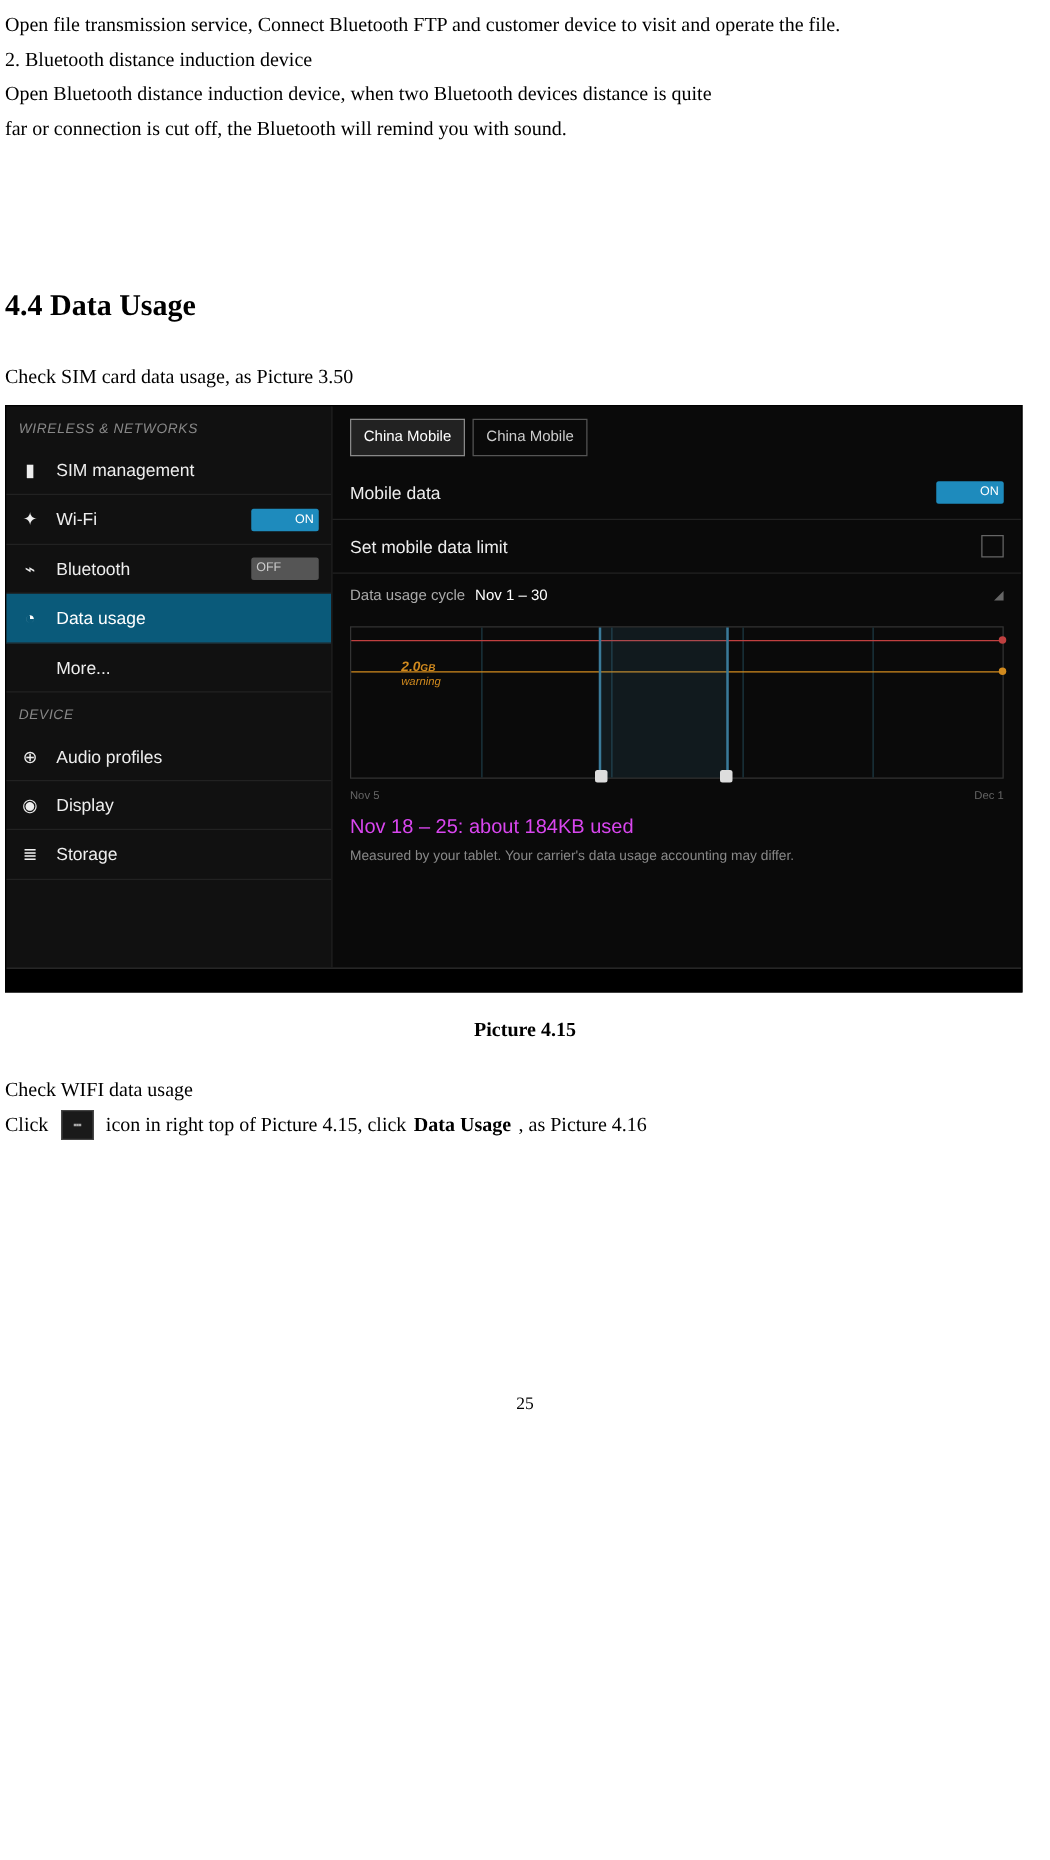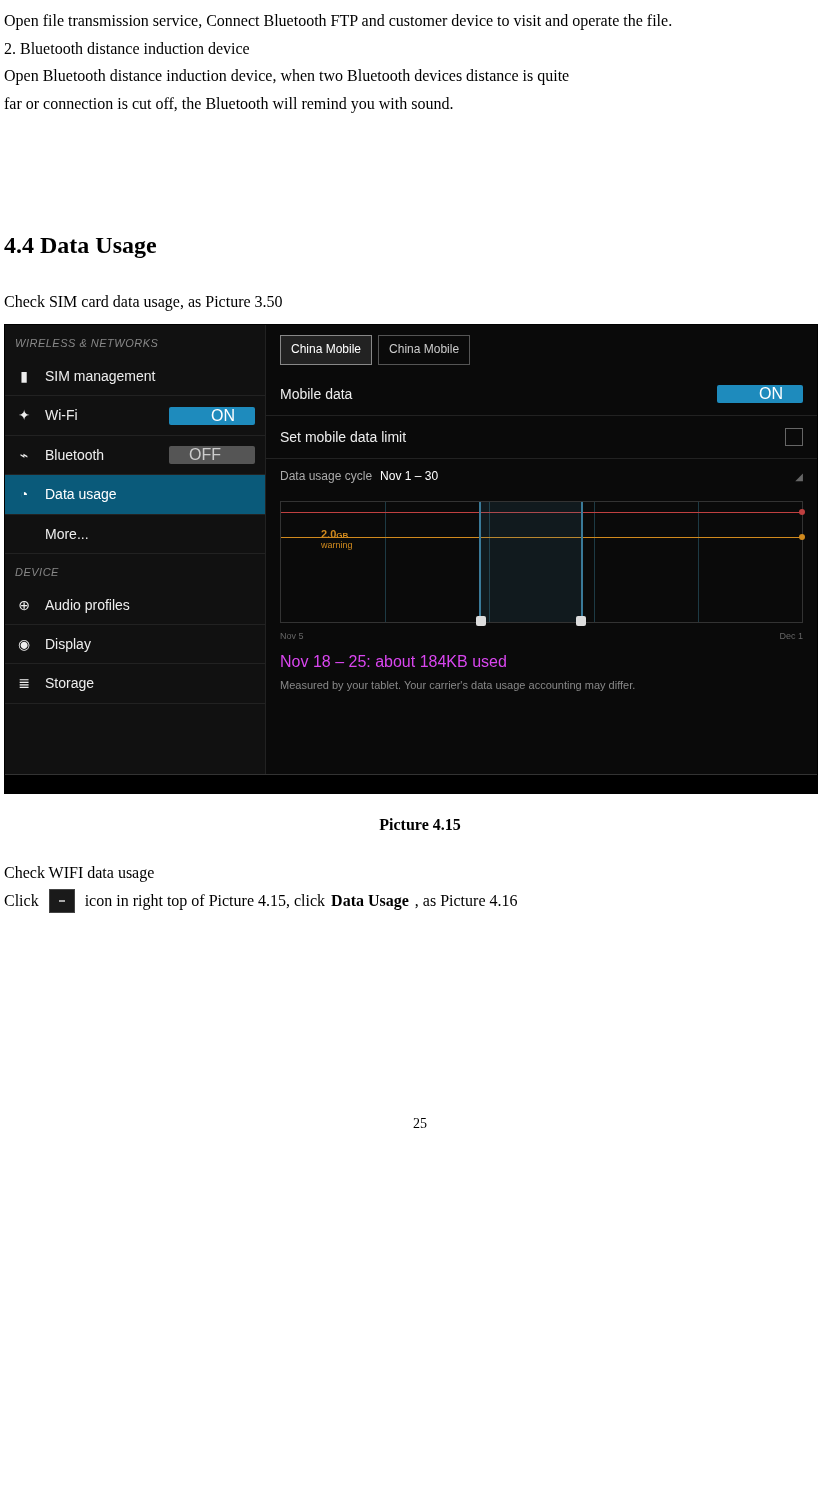--- a/index.html
+++ b/index.html
@@ -61,59 +61,60 @@
     font-size: 11px; color:#888; padding:10px 10px 4px 10px; letter-spacing:0.5px;font-style:italic;
   }
   .ss-item {
     display:flex; align-items:center; padding:8px 10px; border-bottom:1px solid #222;
     color:#eee; font-size:14px;
   }
   .ss-item.selected { background:#0a5a7a; color:#fff; }
   .ss-item .ico { width:18px; display:inline-block; margin-right:12px; text-align:center; }
   .ss-item .sw { margin-left:auto; }
   .switch {
-    width:46px; height:18px; border-radius:2px; font-size:16px; color:#fff;
-    display:flex; align-items:center; justify-content:flex-end; padding:0 20px;text-align:right;
+    width:46px; height:18px; border-radius:2px; font-size:10px; color:#fff;
+    display:flex; align-items:center; justify-content:flex-end; padding:0 4px;text-align:right;
   }
   .switch.on { background:#1e8bbd; justify-content:flex-end; }
   .switch.off { background:#555; justify-content:flex-start; color:#ccc; }
   .ss-main { flex:1; background:#0a0a0a; display:flex; flex-direction:column; padding:0; border-left:1px solid #222;}
   .tabs { display:flex; gap:6px; margin:10px 0 8px 14px; }
   .tab {
     border:1px solid #555; padding:4px 10px; font-size:12px; color:#ccc;
   }
   .tab.active { background:#222; border-color:#888; color:#fff; }
   .mrow {
     display:flex; align-items:center; justify-content:space-between;
     border-bottom:1px solid #222; padding:10px 14px; font-size:14px; color:#eee;
   }
   .checkbox { width:16px;height:16px;border:1px solid #666; }
   .cycle { font-size:12px; color:#aaa; padding:8px 14px; display:flex; align-items:center; gap:8px;}
   .cycle .val { color:#fff; }
   .cycle .drop { margin-left:auto; color:#666; font-size:10px; }
   .chart {
     margin:6px 14px 4px 14px; height:120px; border:1px solid #333; position:relative;
     background:#0a0a0a;
+    font-style:italic;
   }
   .chart .grid-v { position:absolute; top:0; bottom:0; width:1px; background:#1d3a44; }
   .chart .redline { position:absolute; left:0; right:0; top:10px; height:1px; background:#c04040; }
   .chart .orangeline { position:absolute; left:0; right:0; top:35px; height:1px; background:#d18a1e; }
   .chart .orangeline::after{content:"";position:absolute;right:-3px;top:-3px;width:6px;height:6px;border-radius:50%;background:#d18a1e;}
   .chart .redline::after{content:"";position:absolute;right:-3px;top:-3px;width:6px;height:6px;border-radius:50%;background:#c04040;}
   .chart .lbl { position:absolute; top:24px; left:40px; font-size:11px; color:#d18a1e; font-weight:bold;}
   .chart .lbl2 { position:absolute; top:36px; left:40px; font-size:9px; color:#d18a1e;}
   .chart .sel { position:absolute; bottom:0; top:0; background:rgba(60,120,150,0.15); border-left:2px solid #3a7a99; border-right:2px solid #3a7a99;}
   .chart .sel .handle{position:absolute;bottom:-4px;width:10px;height:10px;background:#ddd;border-radius:2px;}
   .axis { display:flex; justify-content:space-between; font-size:9px; color:#666; margin:2px 14px 2px 14px;}
   .usage-text { font-size:16px; color:#d946ef; padding:4px 14px 2px 14px; }
   .usage-sub { font-size:11px; color:#888; padding:0 14px 10px 14px; }
   .ss-bottom-bar { height:18px; background:#000; border-top:1px solid #333; }
 
   .wifi-section { margin-top:0; }
-  .wifi-line { display:flex; align-items:flex-end; gap:6px; }
+  .wifi-line { display:flex; align-items:flex-start; gap:6px; }
   .menu-icon-box {
     width:24px; height:22px; background:#1a1a1a; border:1px solid #444;
     display:inline-flex; align-items:center; justify-content:center; margin:0 4px;
     vertical-align:middle;
   }
   .menu-icon-box span{display:block;width:2px;height:2px;background:#aaa;margin:1px 0;}
   .pagenum { text-align:center; font-size:14px; margin-top:200px;}
 </style>
 </head>
 <body>

